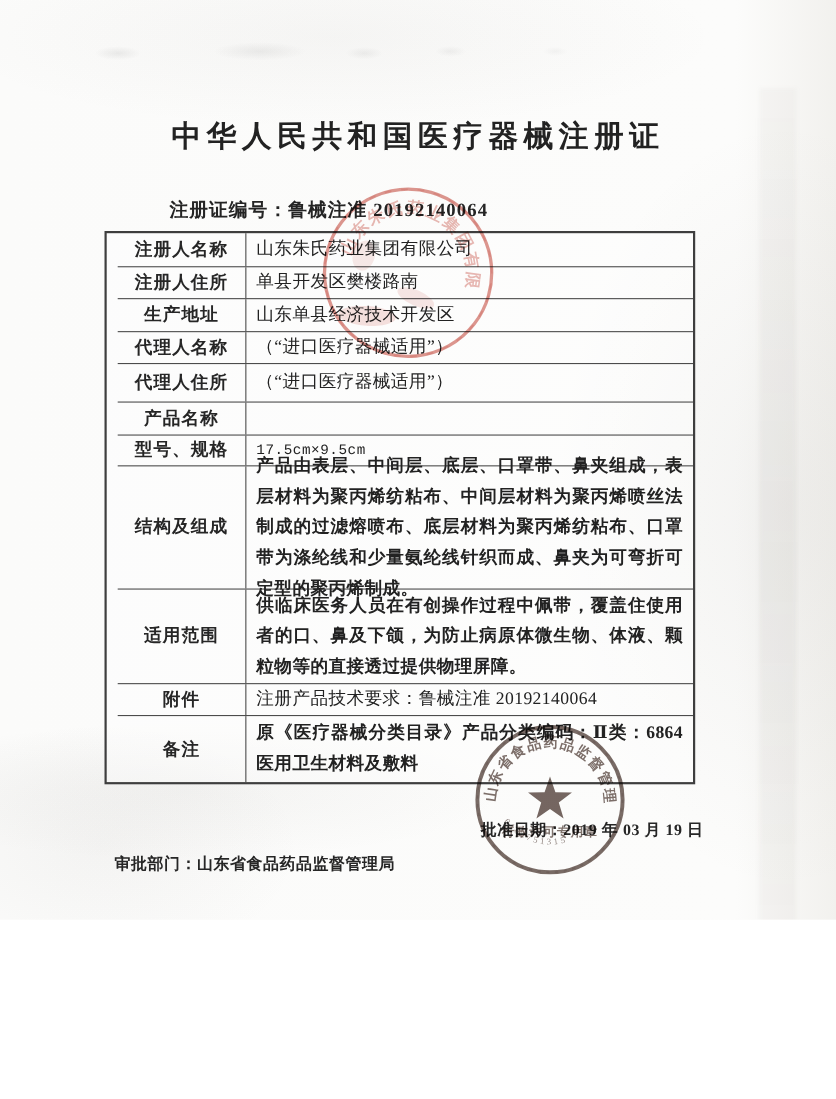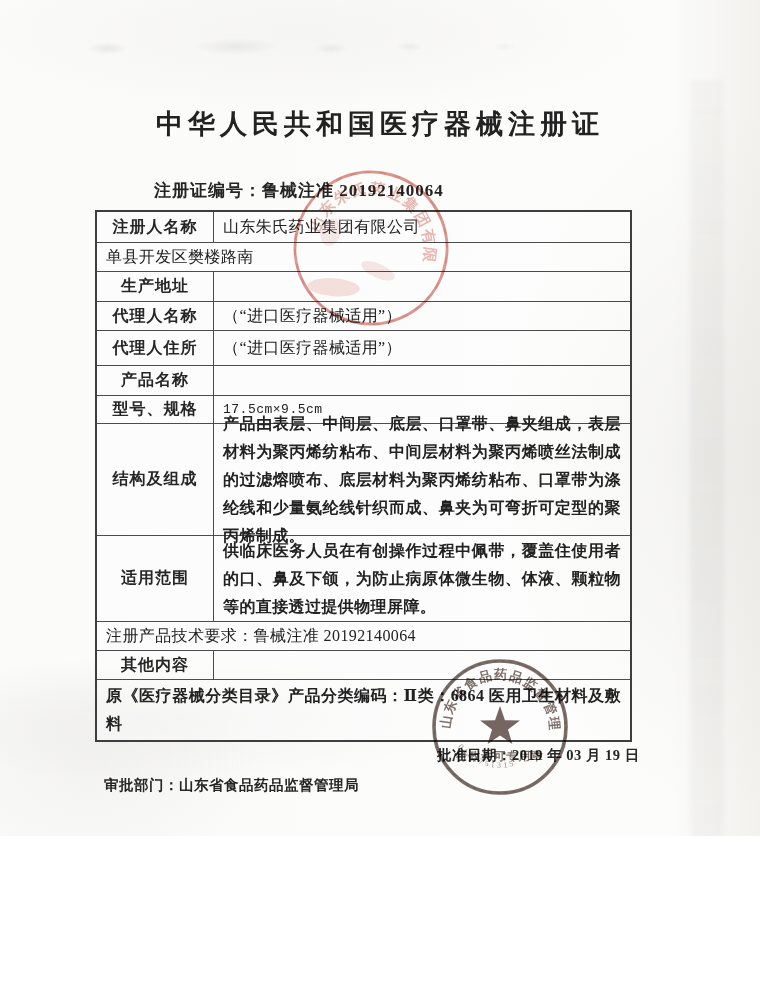--- a/index.html
+++ b/index.html
@@ -51,20 +51,21 @@
   }
   .cert-line{
     position:absolute;left:118px;top:179px;
     font-size:17px;font-weight:700;letter-spacing:1px;color:#242424;margin-left:36px;
   }
 
   .reg-table{
     position:absolute;left:95px;top:210px;width:537px;
     border:2px solid #3e3e3e;box-sizing:border-box;
     background:rgba(255,255,255,.35);
+    padding-left:10px;
   }
   .trow{display:flex;box-sizing:border-box;border-top:1px solid #4c4c4c;}
   .trow:first-child{border-top:none;}
   .tlabel{
     width:117px;flex:0 0 117px;box-sizing:border-box;
     border-right:1.5px solid #4c4c4c;
     display:flex;align-items:center;justify-content:center;
     font-weight:700;font-size:16px;letter-spacing:1px;color:#262626;
     text-align:center;padding:0 4px;
   }
@@ -107,24 +108,26 @@
   <div class="cert-line">
     <span>注册证编号：</span><span>鲁械注准 20192140064</span>
   </div>
 
   <div class="reg-table">
     <div class="trow h30">
       <div class="tlabel">注册人名称</div>
       <div class="tvalue">山东朱氏药业集团有限公司</div>
     </div>
     <div class="trow h29">
+      <div class="tlabel">注册人住所</div>
       <div class="tvalue">单县开发区樊楼路南</div>
     </div>
     <div class="trow h30">
       <div class="tlabel">生产地址</div>
+      <div class="tvalue">山东单县经济技术开发区</div>
     </div>
     <div class="trow h29">
       <div class="tlabel">代理人名称</div>
       <div class="tvalue">（“进口医疗器械适用”）</div>
     </div>
     <div class="trow h35">
       <div class="tlabel">代理人住所</div>
       <div class="tvalue">（“进口医疗器械适用”）</div>
     </div>
     <div class="trow h30">
@@ -136,27 +139,25 @@
     </div>
     <div class="trow h112">
       <div class="tlabel">结构及组成</div>
       <div class="tvalue longtext">产品由表层、中间层、底层、口罩带、鼻夹组成，表层材料为聚丙烯纺粘布、中间层材料为聚丙烯喷丝法制成的过滤熔喷布、底层材料为聚丙烯纺粘布、口罩带为涤纶线和少量氨纶线针织而成、鼻夹为可弯折可定型的聚丙烯制成。</div>
     </div>
     <div class="trow h86">
       <div class="tlabel">适用范围</div>
       <div class="tvalue longtext">供临床医务人员在有创操作过程中佩带，覆盖住使用者的口、鼻及下颌，为防止病原体微生物、体液、颗粒物等的直接透过提供物理屏障。</div>
     </div>
     <div class="trow h29">
+      <div class="tlabel">附件</div>
       <div class="tvalue">注册产品技术要求：鲁械注准 20192140064</div>
     </div>
-    <div class="trow h29">
-      <div class="tlabel">其他内容</div>
-      <div class="tvalue"></div>
-    </div>
     <div class="trow h61">
+      <div class="tlabel">备注</div>
       <div class="tvalue longtext">原《医疗器械分类目录》产品分类编码：Ⅱ类：6864 医用卫生材料及敷料</div>
     </div>
   </div>
 
   <div class="approval">
     <span>审批部门：</span><span>山东省食品药品监督管理局</span>
   </div>
 
   <div class="dates">
     <div><span>批准日期：</span><span>2019 年 03 月 19 日</span></div>

